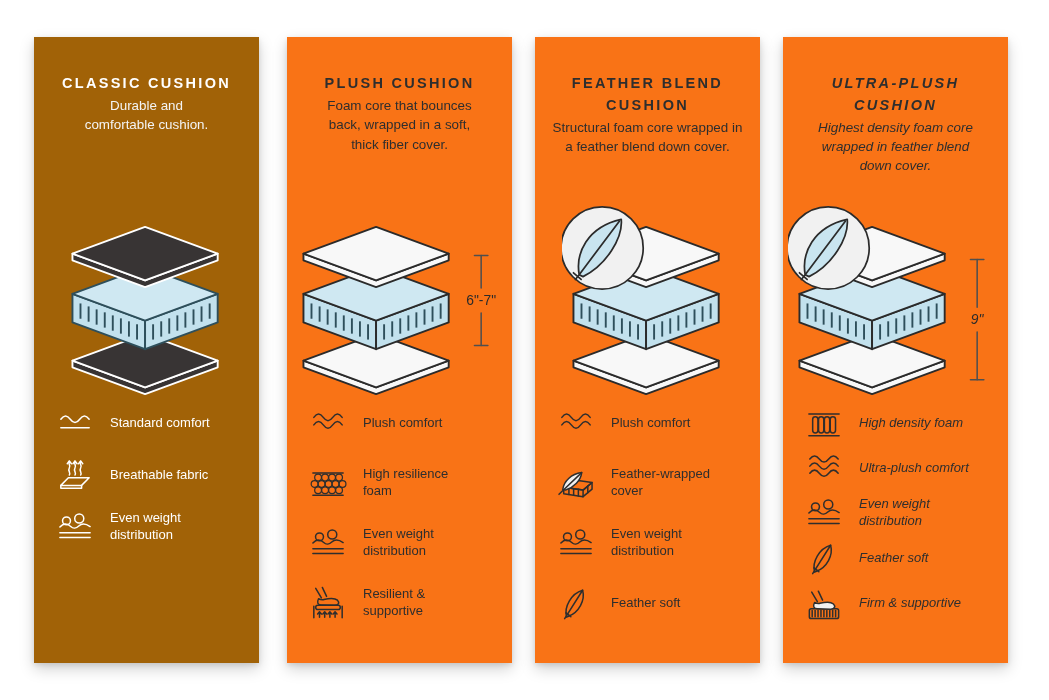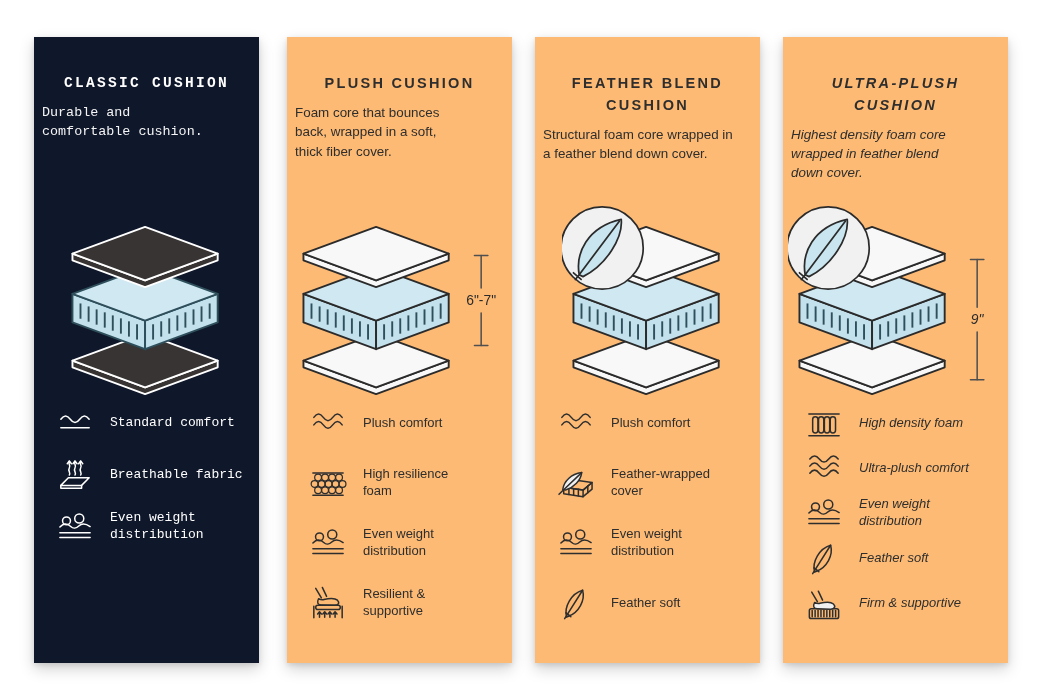--- a/index.html
+++ b/index.html
@@ -9,28 +9,28 @@
     position:relative;
   }
   .card{
     position:absolute;top:37px;width:225px;height:626px;
     box-shadow:0 6px 14px rgba(0,0,0,.18),0 2px 5px rgba(0,0,0,.10);
   }
   .card:nth-of-type(1){left:34px;}
   .card:nth-of-type(2){left:287px;}
   .card:nth-of-type(3){left:535px;}
   .card:nth-of-type(4){left:783px;font-style:italic;}
-  .card.light{background:#fdba74;color:#2e2e2e;}
-  .card.dark{background:#0f172a;color:#ffffff;font-family:Liberation Mono, monospace;}
+  .card.light{background:#f97316;color:#2e2e2e;}
+  .card.dark{background:#a16207;color:#ffffff;}
   .title{
     margin:36px 10px 0;text-align:center;font-weight:bold;font-size:14.5px;
     letter-spacing:2.3px;line-height:1.5;white-space:pre-line;
   }
   .desc{
-    margin:8px 8px 0;font-size:13.4px;line-height:1.45;
+    margin:1px 8px 0;text-align:center;font-size:13.4px;line-height:1.45;
     white-space:pre-line;
   }
   .card.dark .desc{color:#f4f4f4;}
   .diagram{position:absolute;top:165px;left:5px;width:214px;height:218px;}
   .diagram.no-measure{left:27px;}
   .features{
     position:absolute;top:368px;left:22px;right:6px;
     display:flex;flex-direction:column;gap:24px;
   }
   .card.dark .features{gap:16px;}

